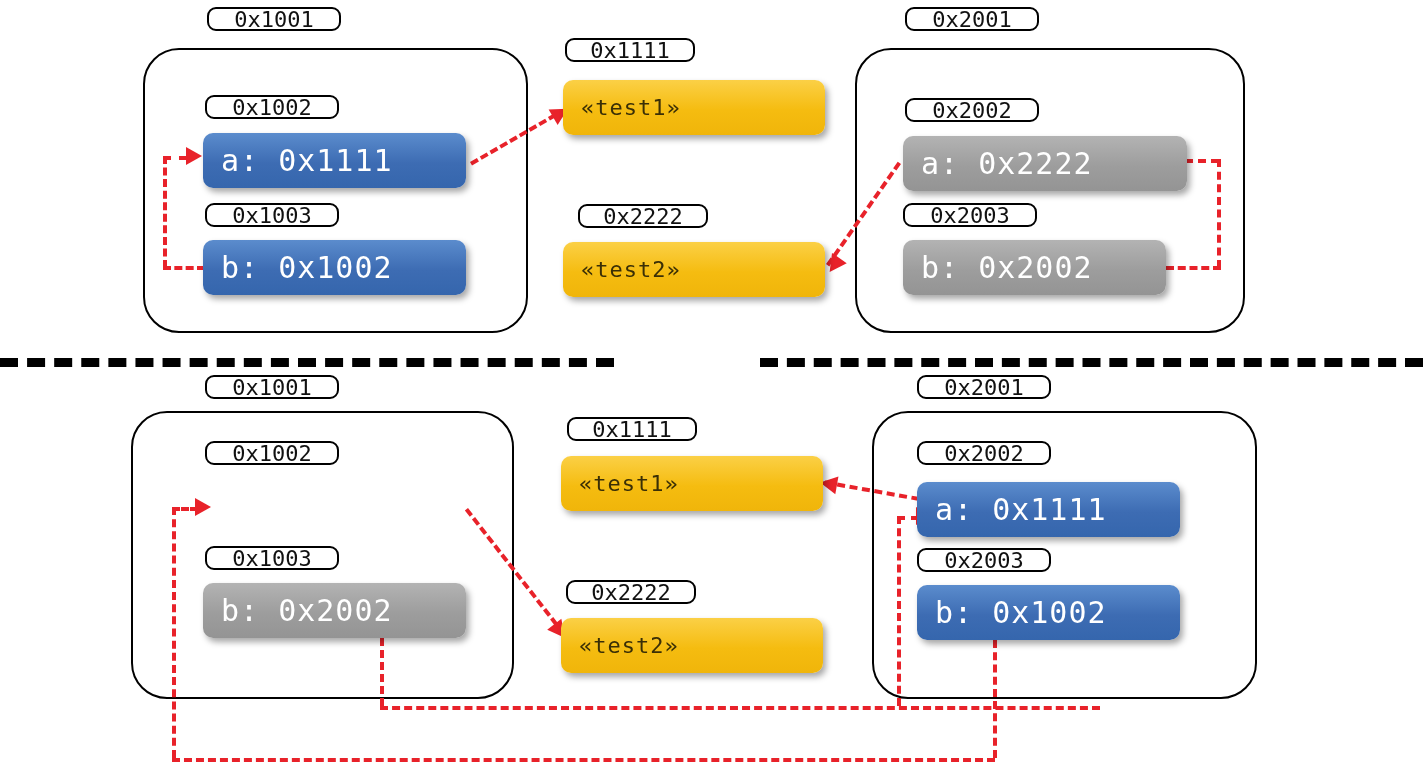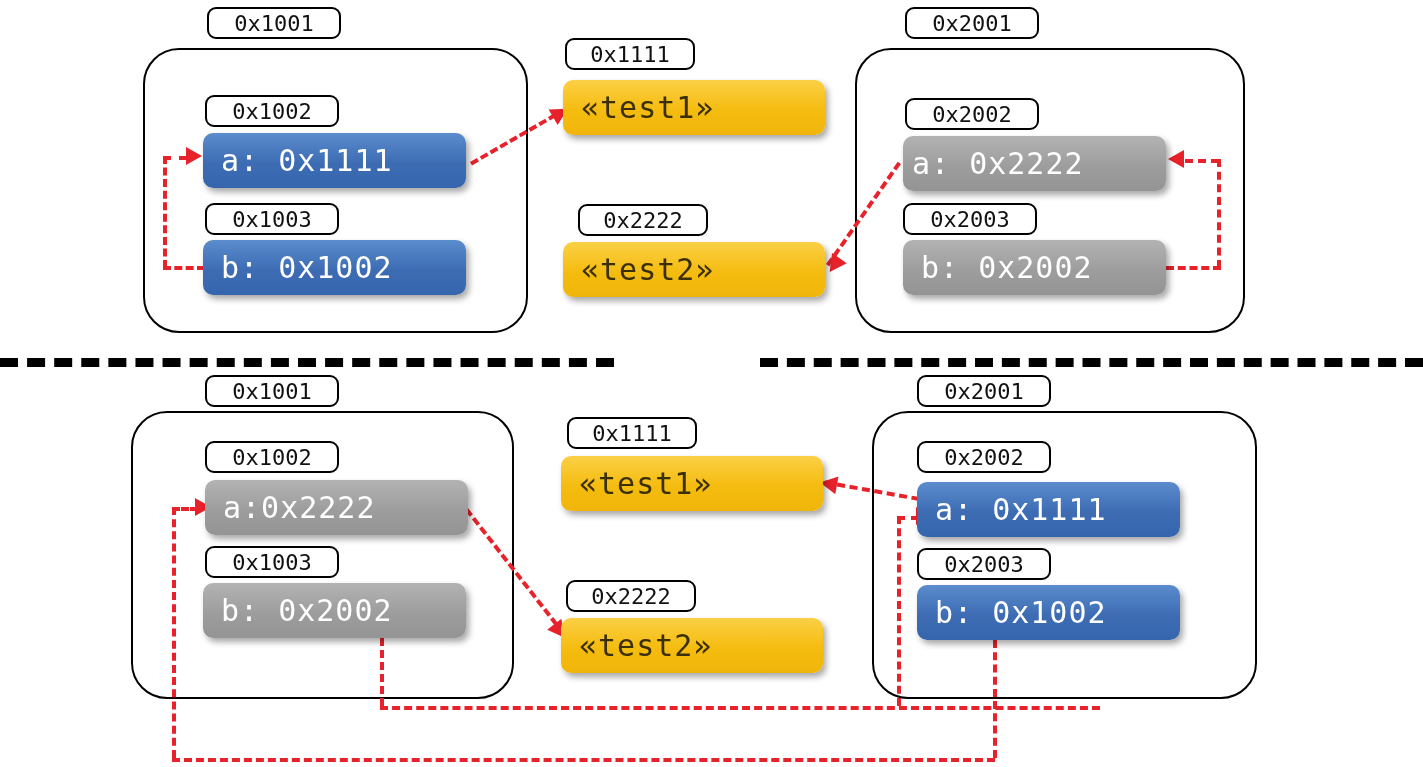--- a/index.html
+++ b/index.html
@@ -6,31 +6,31 @@
   body{width:1423px;height:767px;position:relative;overflow:hidden;
        font-family:"DejaVu Sans Mono","Liberation Mono",monospace;}
   #stage{position:absolute;left:0;top:0;width:1423px;height:767px;}
 
   
   .frame{position:absolute;border:2.5px solid #000;border-radius:36px;background:#fff;box-sizing:border-box;}
 
   
   .addr{position:absolute;border:2.5px solid #000;border-radius:9px;background:#fff;
         box-sizing:border-box;display:flex;align-items:center;justify-content:center;
-        font-size:22px;color:#111;letter-spacing:0px;height:32px;z-index:6;}
+        font-size:22px;color:#111;letter-spacing:0px;height:24px;z-index:6;}
 
   
   .chip{position:absolute;border-radius:10px;box-sizing:border-box;
         display:flex;align-items:center;font-size:30px;color:#fff;
         padding-left:18px;letter-spacing:1px;z-index:5;
         box-shadow:3px 4px 6px rgba(0,0,0,0.35);}
   .chip.blue{background:linear-gradient(to bottom,#5b8ccd 0%,#3d6cb3 55%,#3566ad 100%);}
   .chip.gray{background:linear-gradient(to bottom,#b3b3b3 0%,#9d9d9d 55%,#949494 100%);}
   .chip.yellow{background:linear-gradient(to bottom,#fbd046 0%,#f5bc10 55%,#f0b50a 100%);
-               color:#3a2f06;font-size:30px;}
+               color:#3a2f06;font-size:22px;}
 
   
   .divider{position:absolute;height:0;border-top:9px dashed #000;z-index:2;}
   .swapbox{position:absolute;border:5px dashed #000;background:#fff;box-sizing:border-box;
            display:flex;align-items:center;justify-content:center;z-index:4;
            font-family:"DejaVu Sans","Liberation Sans",sans-serif;font-size:32px;color:#000;}
 
   
   .w{position:absolute;z-index:3;}
   .wh{border-top:4px dashed #e8222a;height:0;}
@@ -53,21 +53,21 @@
   <div class="addr" style="left:205px;top:95px;width:134px;">0x1002</div>
   <div class="chip blue" style="left:203px;top:133px;width:263px;height:55px;">a: 0x1111</div>
 
   <div class="addr" style="left:205px;top:203px;width:134px;">0x1003</div>
   <div class="chip blue" style="left:203px;top:240px;width:263px;height:55px;">b: 0x1002</div>
 
   <div class="frame" style="left:855px;top:48px;width:390px;height:285px;"></div>
   <div class="addr" style="left:905px;top:7px;width:134px;">0x2001</div>
 
   <div class="addr" style="left:905px;top:98px;width:134px;">0x2002</div>
-  <div class="chip gray" style="left:903px;top:136px;width:263px;height:55px;padding-left:9px;">a: 0x2222</div>
+  <div class="chip gray" style="left:903px;top:136px;width:284px;height:55px;">a: 0x2222</div>
 
   <div class="addr" style="left:903px;top:203px;width:134px;">0x2003</div>
   <div class="chip gray" style="left:903px;top:240px;width:263px;height:55px;">b: 0x2002</div>
 
   <div class="addr" style="left:565px;top:38px;width:130px;">0x1111</div>
   <div class="chip yellow" style="left:563px;top:80px;width:262px;height:55px;">«test1»</div>
 
   <div class="addr" style="left:578px;top:204px;width:130px;">0x2222</div>
   <div class="chip yellow" style="left:563px;top:242px;width:262px;height:55px;">«test2»</div>
 
@@ -87,21 +87,20 @@
   <div class="diag" style="left:901px;top:164px;width:125px;transform:rotate(125deg);"></div>
   <div class="ahd" style="left:826px;top:256px;transform:rotate(125deg);"></div>
 
   <div class="divider" style="left:0px;top:358px;width:614px;"></div>
   <div class="divider" style="left:760px;top:358px;width:663px;"></div>
 
   <div class="frame" style="left:131px;top:411px;width:383px;height:288px;"></div>
   <div class="addr" style="left:205px;top:375px;width:134px;">0x1001</div>
 
   <div class="addr" style="left:205px;top:441px;width:134px;">0x1002</div>
-  <div class="chip gray" style="left:205px;top:480px;width:263px;height:55px;">a:0x2222</div>
 
   <div class="addr" style="left:205px;top:546px;width:134px;">0x1003</div>
   <div class="chip gray" style="left:203px;top:583px;width:263px;height:55px;">b: 0x2002</div>
 
   <div class="frame" style="left:872px;top:411px;width:385px;height:288px;"></div>
   <div class="addr" style="left:917px;top:375px;width:134px;">0x2001</div>
 
   <div class="addr" style="left:917px;top:441px;width:134px;">0x2002</div>
   <div class="chip blue" style="left:917px;top:482px;width:263px;height:55px;">a: 0x1111</div>
 

